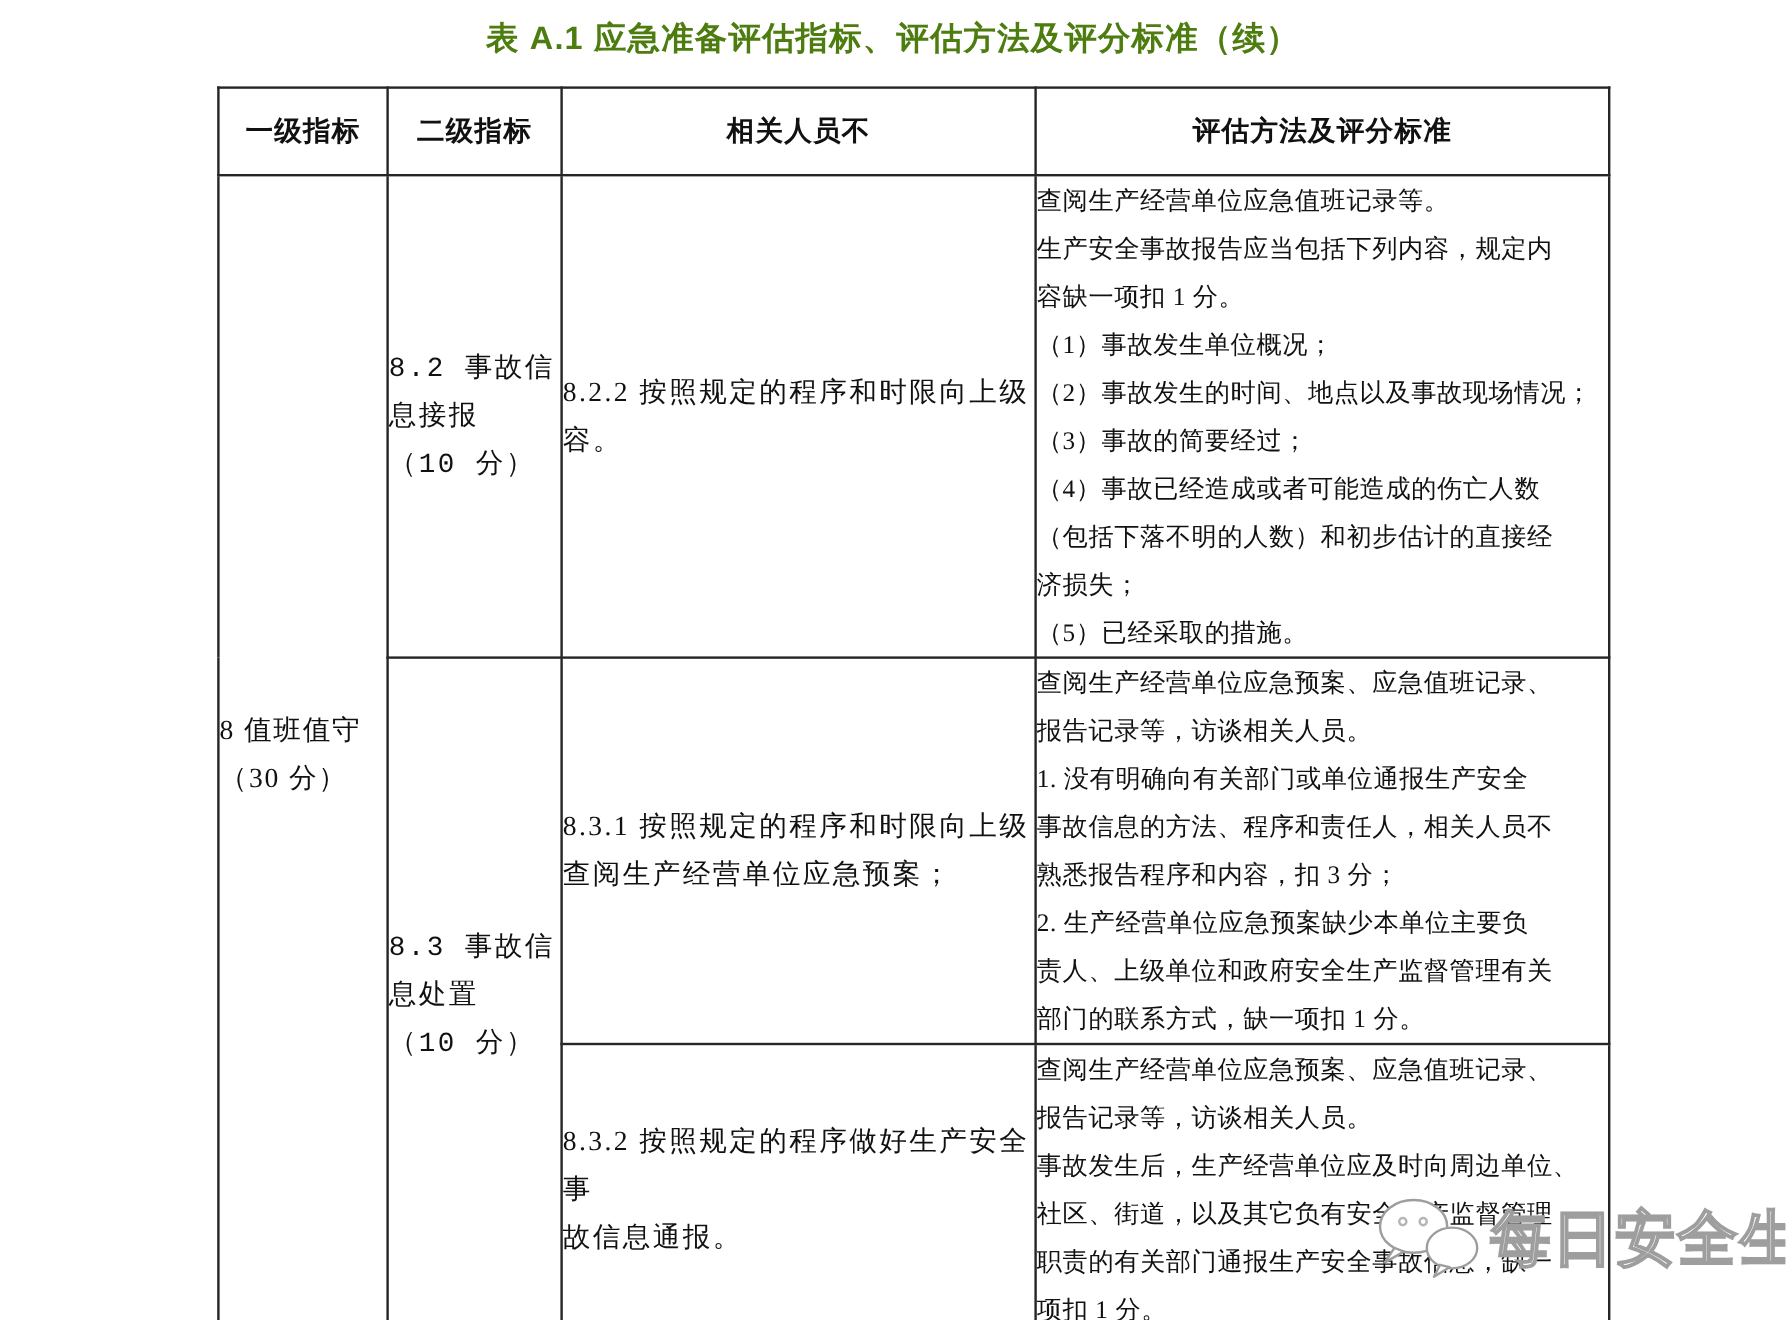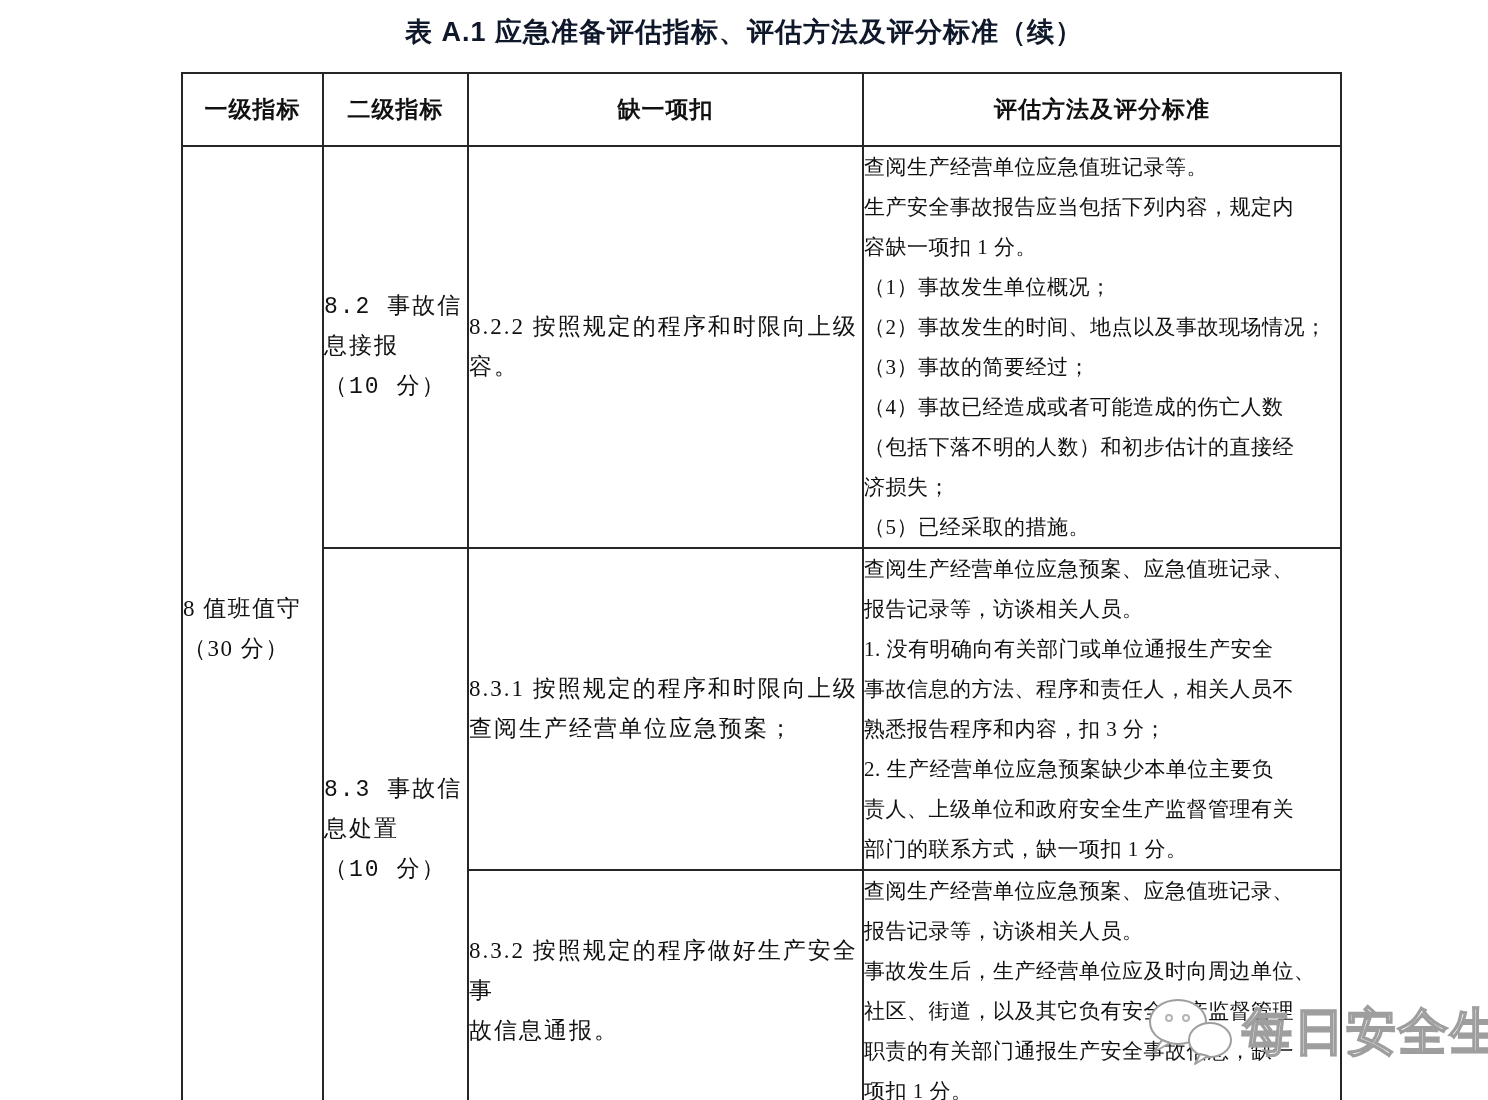--- a/index.html
+++ b/index.html
@@ -1,20 +1,20 @@
 <!DOCTYPE html>
 <html><head>
 <meta charset="utf-8">
 <style>
   html,body{margin:0;padding:0;background:#fff;}
   #page{position:relative;width:1488px;height:1100px;background:#ffffff;overflow:hidden;
         font-family:"Liberation Serif", serif;color:#111;}
   .doc-title{position:absolute;left:0;top:14px;width:100%;text-align:center;
              font-family:"Liberation Sans", sans-serif;font-weight:bold;
-             font-size:27px;letter-spacing:1px;color:#0f172a;}
+             font-size:27px;letter-spacing:1px;color:#4d7c0f;}
   table.spec{position:absolute;left:181px;top:72px;border-collapse:collapse;
              table-layout:fixed;width:1159px;}
   table.spec th, table.spec td{border:2px solid #262626;vertical-align:middle;
              padding:0;box-sizing:border-box;}
   table.spec th{font-family:"Liberation Sans", sans-serif;font-weight:bold;
              font-size:23px;text-align:center;letter-spacing:1px;height:73px;margin-top:47px;}
   td.lvl1{padding-left:14px;padding-right:6px;font-size:23px;line-height:40px;
           white-space:pre-line;letter-spacing:1.5px;}
   td.lvl2{padding-left:13px;padding-right:4px;font-size:23px;line-height:40px;
           white-space:pre-line;letter-spacing:2px;font-family:Liberation Mono, monospace;}
@@ -40,21 +40,21 @@
     <colgroup>
       <col style="width:141px">
       <col style="width:145px">
       <col style="width:395px">
       <col style="width:478px">
     </colgroup>
     <tbody>
         <tr>
       <th>一级指标</th>
       <th>二级指标</th>
-      <th>缺一项扣</th>
+      <th>相关人员不</th>
       <th>评估方法及评分标准</th>
     </tr>
     <tr class="r1">
       <td class="lvl1" rowspan="3">8 值班值守
 （30 分）</td>
       <td class="lvl2">8.2 事故信
 息接报
 （10 分）</td>
       <td class="lvl3">8.2.2 按照规定的程序和时限向上级
 容。</td>

